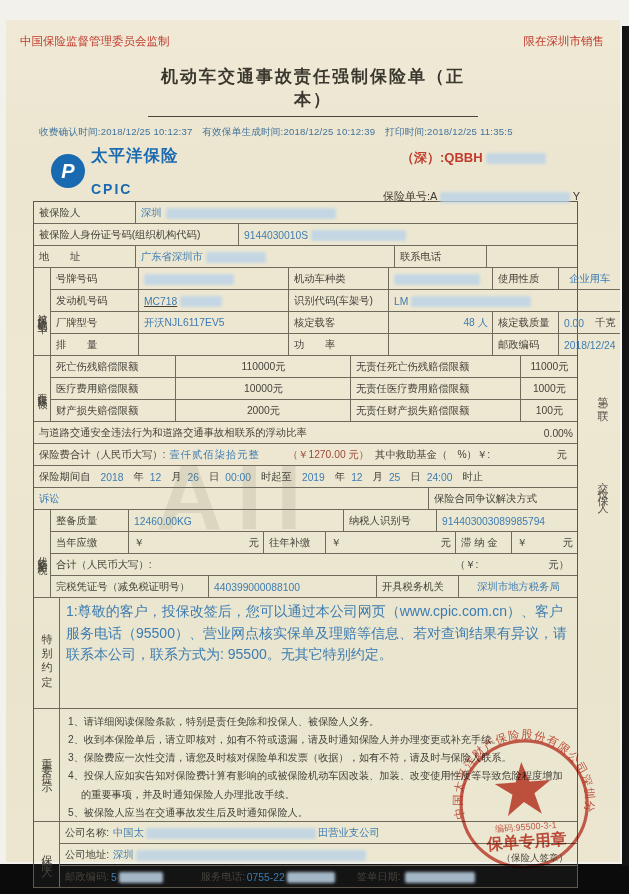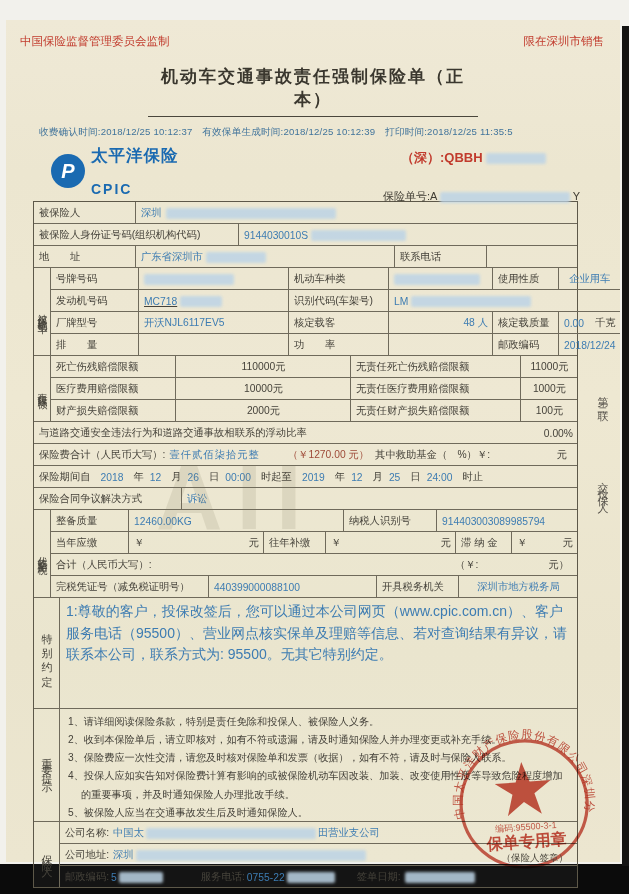--- a/index.html
+++ b/index.html
@@ -225,22 +225,22 @@
           <span class="seg blue">12</span>
           <span class="seg sm">月</span>
           <span class="seg blue">25</span>
           <span class="seg sm">日</span>
           <span class="seg blue">24:00</span>
           <span>时止</span>
         </div>
       </div>
 
       <div class="tr">
+        <div class="td blue" style="flex:1;">诉讼</div>
         <div class="td" style="width:148px;">保险合同争议解决方式</div>
-        <div class="td blue" style="flex:1;">诉讼</div>
       </div>
 
       <div class="block">
         <div class="vlabel" style="width:17px;">代收车船税</div>
         <div class="brows">
           <div class="tr">
             <div class="td" style="width:78px;">整备质量</div>
             <div class="td blue" style="width:215px;">12460.00KG</div>
             <div class="td" style="width:93px;">纳税人识别号</div>
             <div class="td blue" style="flex:1;">914403003089985794</div>

